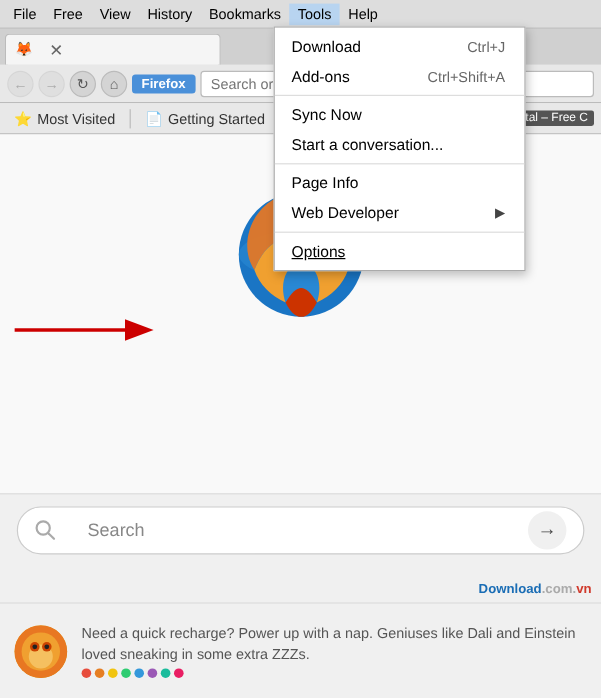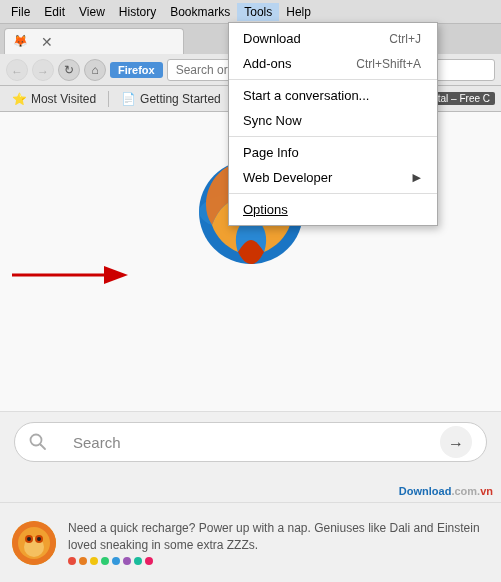--- a/index.html
+++ b/index.html
@@ -328,21 +328,21 @@
       width: 8px;
       height: 8px;
       border-radius: 50%;
     }
   </style>
 </head>
 <body>
 
 <div class="menu-bar">
   <span class="menu-item">File</span>
-  <span class="menu-item">Edit</span>
+  <span class="menu-item">Free</span>
   <span class="menu-item">View</span>
   <span class="menu-item">History</span>
   <span class="menu-item">Bookmarks</span>
   <span class="menu-item active">Tools</span>
   <span class="menu-item">Help</span>
 </div>
 
 <div class="tab-bar">
   <div class="tab">
     <span class="tab-icon">🦊</span>
@@ -377,24 +377,24 @@
   <div class="tools-menu-item">
     <span>Download</span>
     <span class="shortcut">Ctrl+J</span>
   </div>
   <div class="tools-menu-item">
     <span>Add-ons</span>
     <span class="shortcut">Ctrl+Shift+A</span>
   </div>
   <div class="tools-menu-divider"></div>
   <div class="tools-menu-item">
+    <span>Sync Now</span>
+  </div>
+  <div class="tools-menu-item">
     <span>Start a conversation...</span>
-  </div>
-  <div class="tools-menu-item">
-    <span>Sync Now</span>
   </div>
   <div class="tools-menu-divider"></div>
   <div class="tools-menu-item">
     <span>Page Info</span>
   </div>
   <div class="tools-menu-item">
     <span>Web Developer</span>
     <span class="arrow">▶</span>
   </div>
   <div class="tools-menu-divider"></div>

